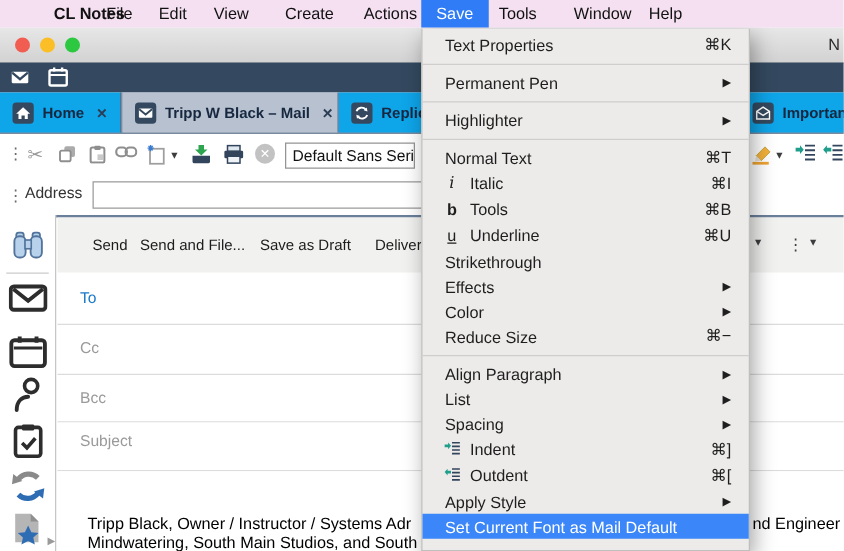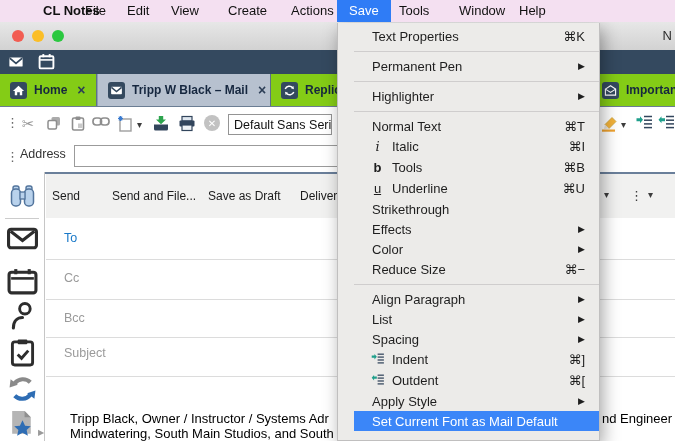--- a/index.html
+++ b/index.html
@@ -19,21 +19,21 @@
   .light{position:absolute;top:8px;width:12px;height:12px;border-radius:50%;}
   #title-frag{position:absolute;right:3px;top:6px;font-size:13px;color:#2b2b2b;}
 
   
   #navybar{left:0;top:50px;width:675px;height:24px;background:#34495f;z-index:5;}
 
   
   #tabstrip{left:0;top:74px;width:675px;height:32px;background:#8c9db2;
     border-bottom:1px solid #6b7d93;z-index:5;}
   .tab{position:absolute;top:0;height:32px;display:flex;align-items:center;
-    background:#84cc16;border-right:1px solid #5d7089;box-sizing:border-box;padding-left:10px;}
+    background:#0ea5e9;border-right:1px solid #5d7089;box-sizing:border-box;padding-left:10px;}
   .tab.active{background:#b7c1cf;}
   .tab-badge{width:17px;height:17px;background:#34495f;border-radius:3px;
     display:flex;align-items:center;justify-content:center;flex:0 0 auto;}
   .tab-label{font-size:12px;font-weight:bold;color:#16273f;margin-left:7px;white-space:nowrap;}
   .tab-close{font-size:14px;font-weight:bold;color:#2c3e56;margin-left:10px;margin-right:8px;}
 
   
   #toolbar{left:0;top:106px;width:675px;height:36px;background:#fff;z-index:4;}
   .tool{position:absolute;top:9px;display:flex;align-items:center;justify-content:center;}
   .dots{color:#6a6a6a;font-size:13px;letter-spacing:0;}
@@ -64,21 +64,21 @@
   .field-row{position:absolute;left:46px;width:629px;box-sizing:border-box;
     border-bottom:1px solid #dcdcdc;background:#fff;z-index:2;}
   .field-label{position:absolute;left:18px;font-size:12.5px;color:#9a9a9a;}
   .field-label.to{color:#1878c8;font-weight:normal;}
   #bodyarea{left:46px;top:377px;width:629px;height:64px;background:#fff;z-index:2;}
   .sig{position:absolute;font-size:13px;color:#000;white-space:nowrap;}
 
   
   #textmenu{left:337px;top:23px;width:263px;height:418px;background:#ecebe9;
     border:1px solid #c0bfbf;border-top:none;box-sizing:border-box;
-    box-shadow:3px 6px 16px rgba(0,0,0,.35);padding-top:3px;z-index:55;padding-left:16px;}
+    box-shadow:3px 6px 16px rgba(0,0,0,.35);padding-top:3px;z-index:55;}
   .mrow{position:relative;height:20px;display:flex;align-items:center;
     padding:0 14px 0 18px;font-size:13px;color:#1e1e1e;}
   .mrow.icon{padding-left:38px;height:21px;}
   .mrow .ic{position:absolute;left:14px;width:19px;text-align:center;font-size:13px;}
   .ic.it{font-style:italic;font-family:"DejaVu Serif",serif;}
   .ic.bd{font-weight:bold;}
   .ic.un{text-decoration:underline;}
   .mrow .lbl{flex:1;white-space:nowrap;}
   .mrow .sc{margin-left:8px;}
   .mrow .sub{font-size:9px;margin-left:8px;color:#1e1e1e;}
@@ -301,21 +301,21 @@
         <path d="M3 1 h12 l6 6 v16 h-18 z" fill="#b5b5b5"></path>
         <path d="M15 1 v6 h6 z" fill="#8f8f8f"></path>
         <polygon points="13,10 15.5,15.2 21,15.8 17,19.4 18.2,24.8 13,22 7.8,24.8 9,19.4 5,15.8 10.5,15.2" fill="#2e6db4"></polygon>
       </svg>
   </span>
   <span class="mini-arrow">▶</span>
 </div>
 
 <div id="panel-topline" class="abs"></div>
 <div id="actionbar" class="abs">
-  <span class="act-btn" style="left:6px;">Send</span>
+  <span class="act-btn" style="left:28px;">Send</span>
   <span class="act-btn" style="left:66px;">Send and File...</span>
   <span class="act-btn" style="left:162px;">Save as Draft</span>
   <span class="act-btn" style="left:254px;">Delivery...</span>
   <span class="act-ic caret" style="left:558px;">▾</span>
   <span class="act-ic dots" style="left:584px;top:14px;">⋮</span>
   <span class="act-ic caret" style="left:602px;">▾</span>
 </div>
 
 <div class="field-row" style="top:218px;height:42px;">
   <span class="field-label to" style="top:13px;">To</span>

